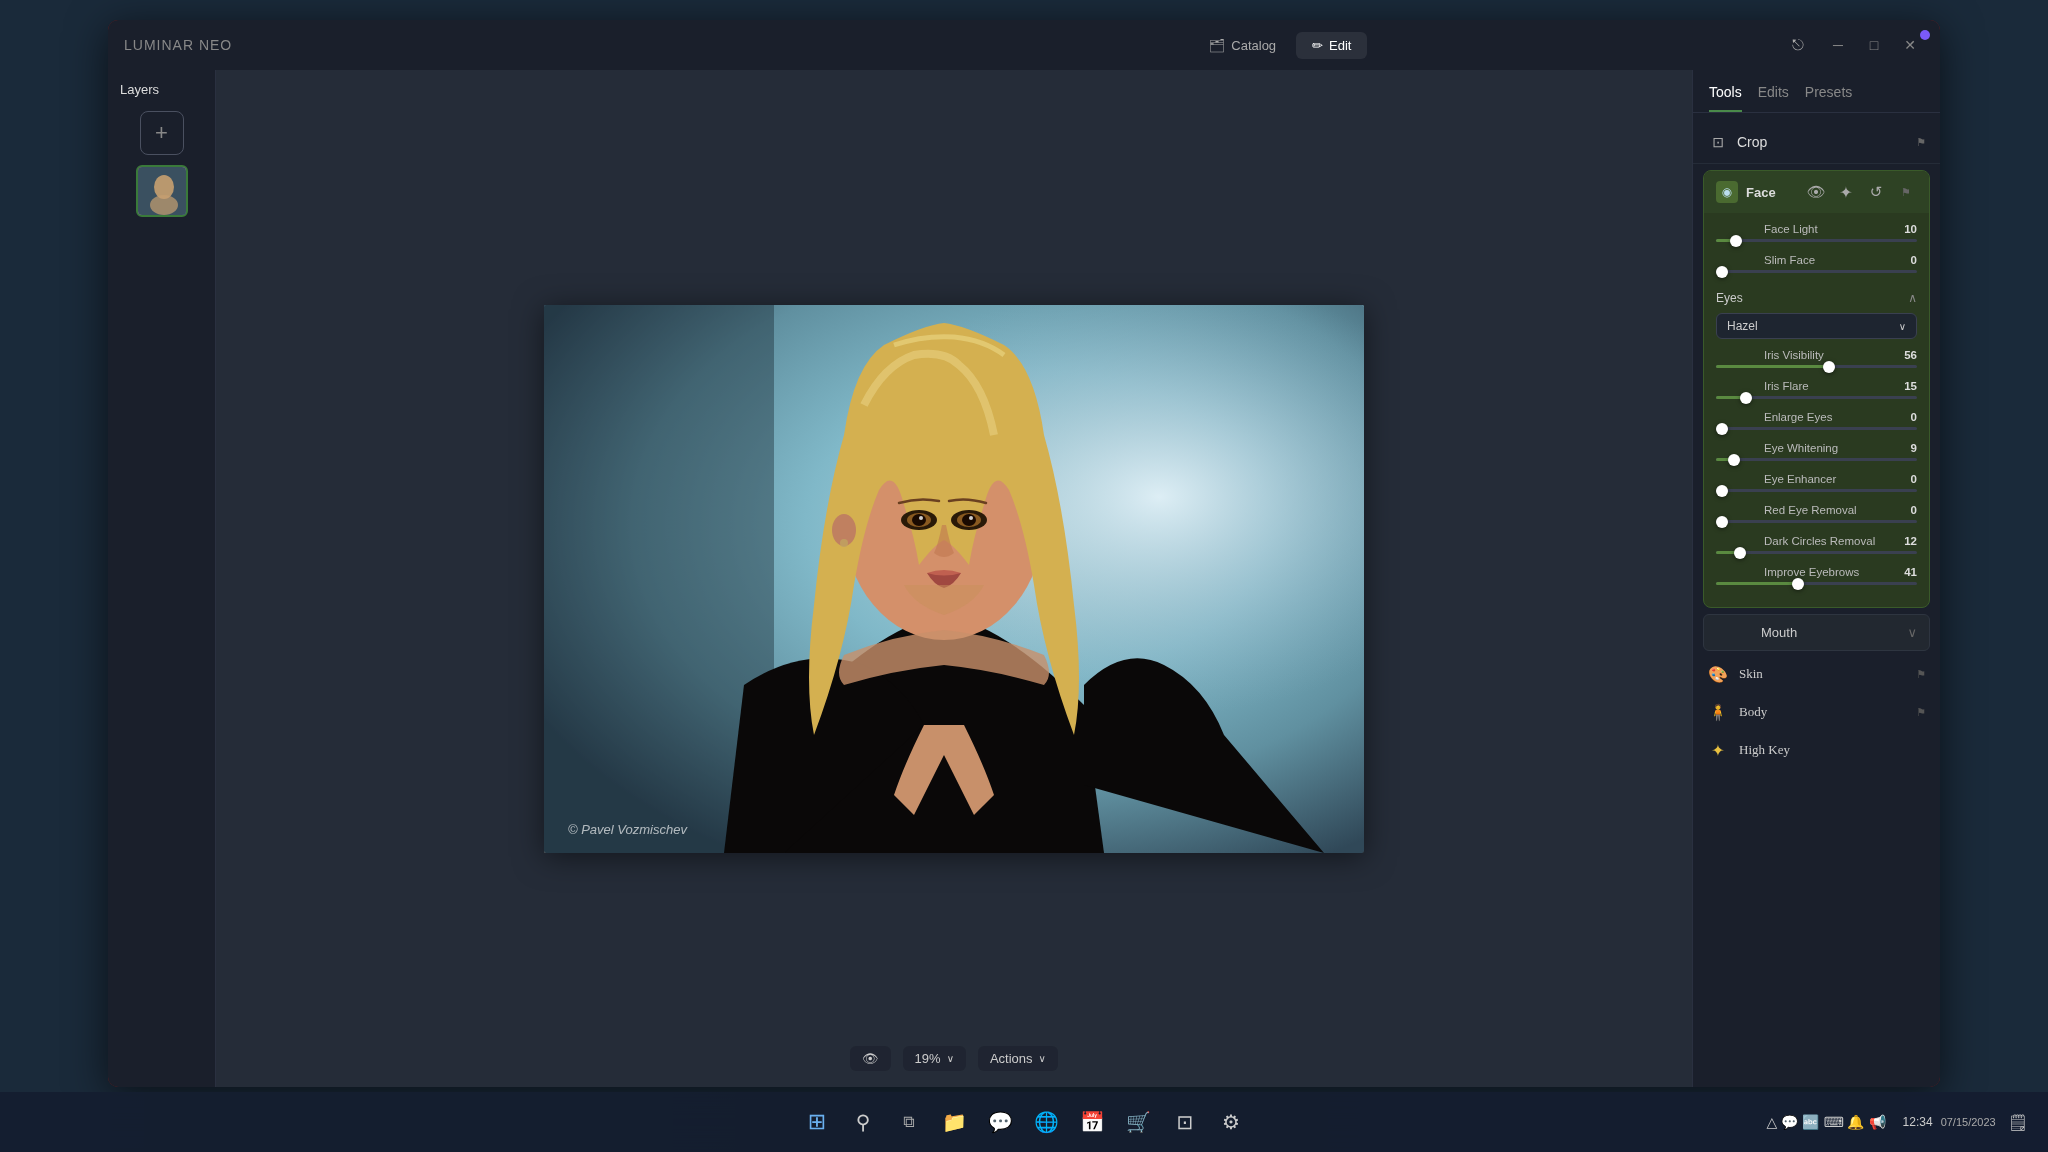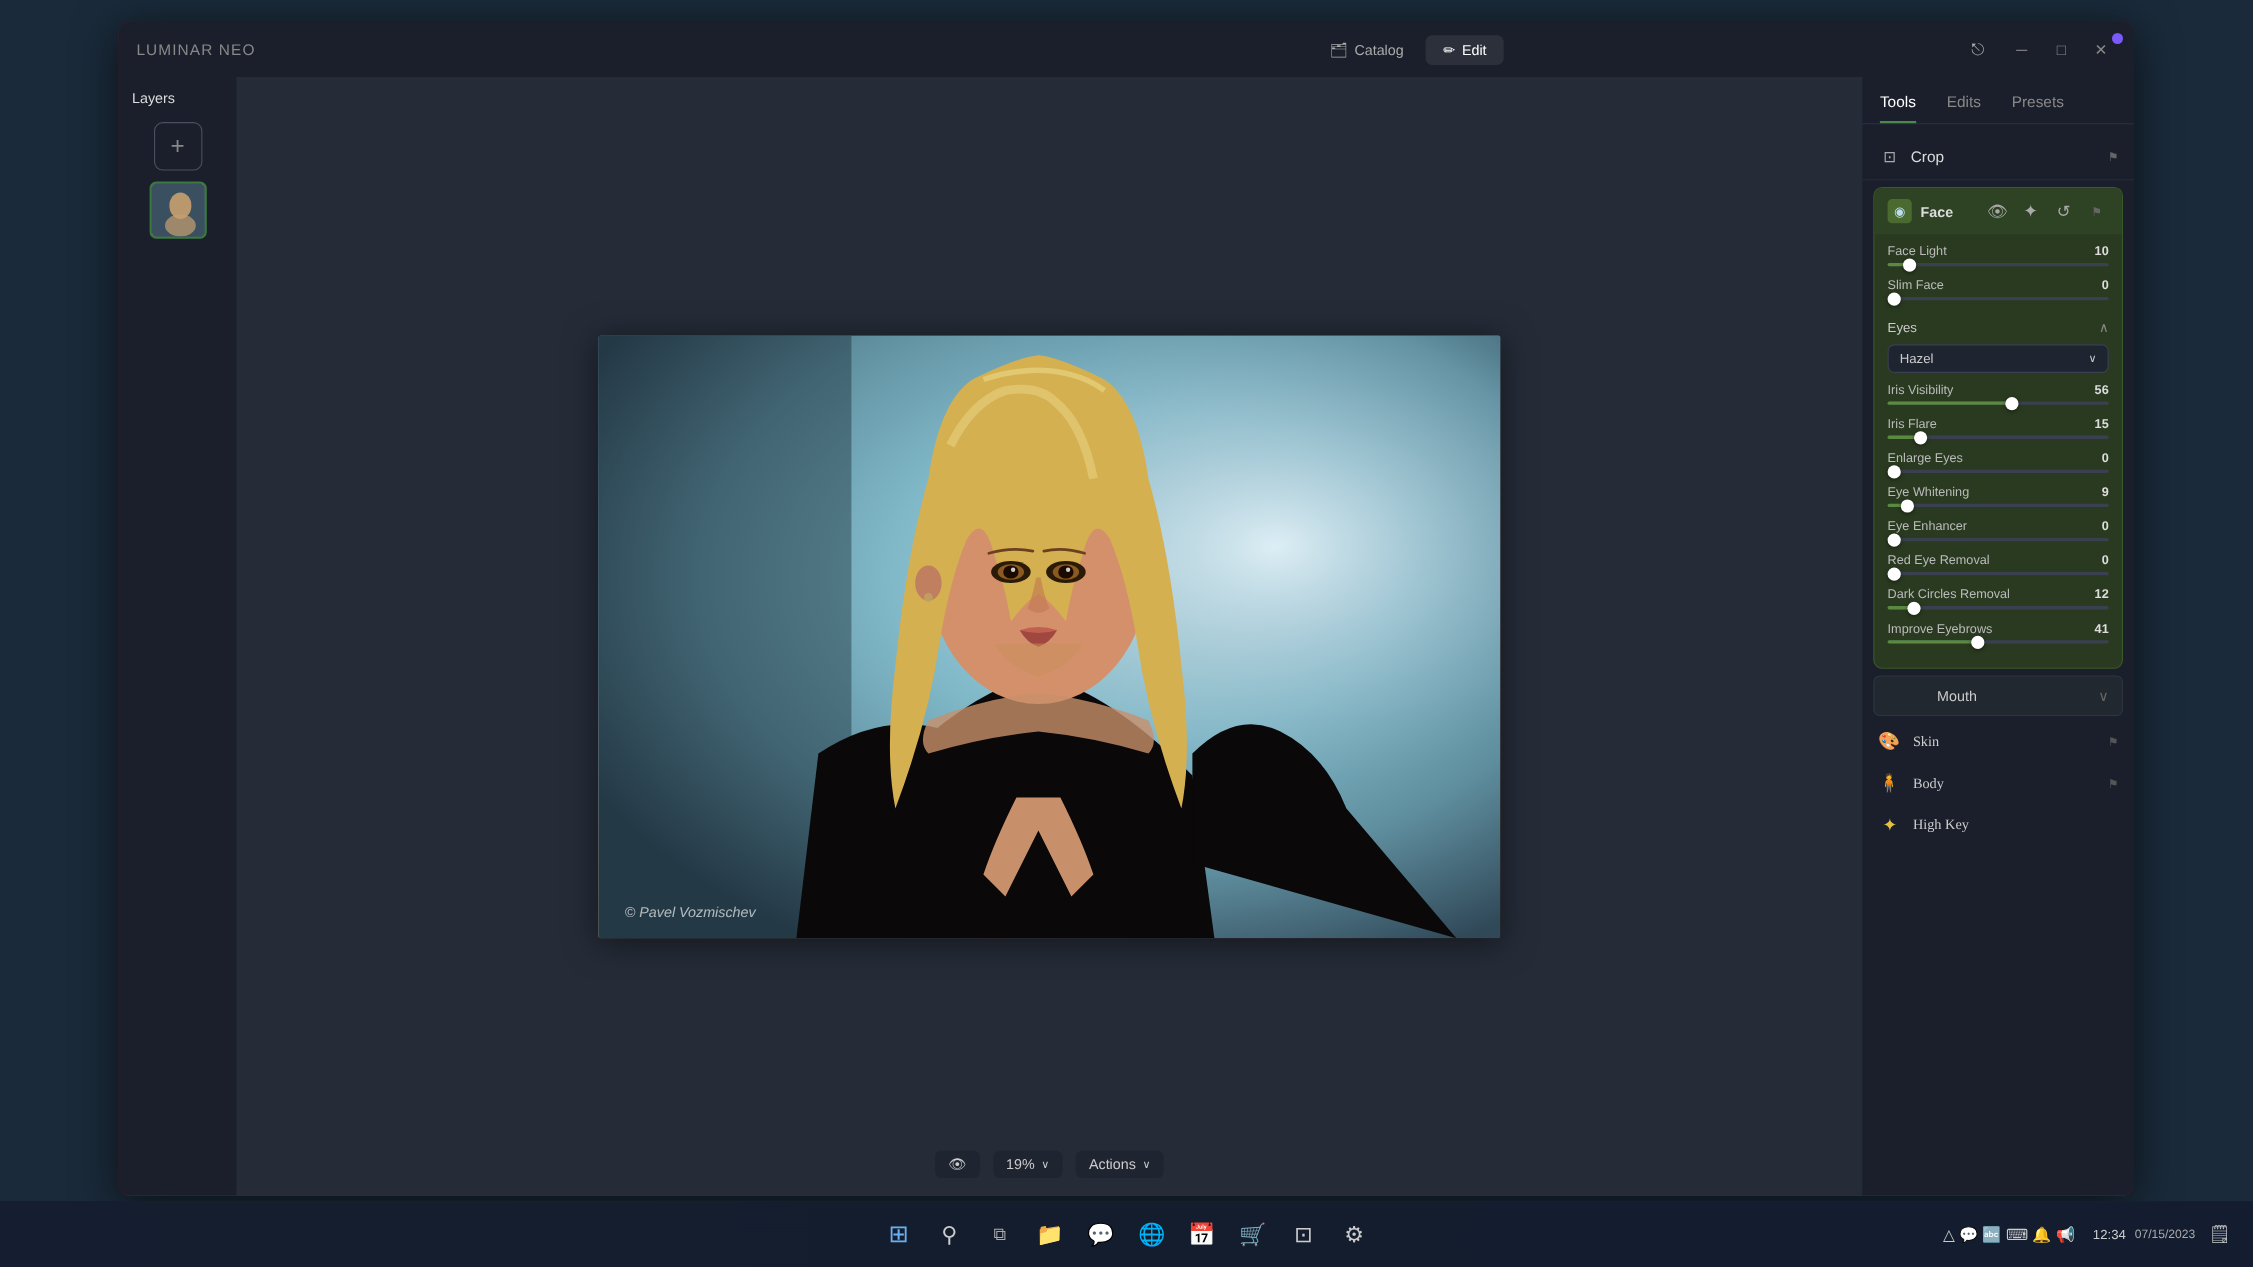--- a/index.html
+++ b/index.html
@@ -222,21 +222,21 @@
       width: 248px;
       background: #1a1f2b;
       border-left: 1px solid #2a3040;
       display: flex;
       flex-direction: column;
       overflow: hidden;
     }
     .panel-tabs {
       display: flex;
       padding: 14px 16px 0;
-      gap: 28px;
+      gap: 16px;
       border-bottom: 1px solid #2a3040;
     }
     .panel-tab {
       font-size: 14px;
       color: #888;
       cursor: pointer;
       padding-bottom: 10px;
       font-weight: 500;
     }
     .panel-tab.active {
@@ -342,20 +342,21 @@
       margin-bottom: 12px;
     }
     .slider-label-row {
       display: flex;
       justify-content: space-between;
       margin-bottom: 4px;
     }
     .slider-label {
       font-size: 11.5px;
       color: #bbb;
+      margin-left: 48px;
     }
     .slider-value {
       font-size: 11.5px;
       color: #ddd;
       font-weight: 600;
     }
     .slider-track {
       height: 3px;
       background: #3a4050;
       border-radius: 2px;

